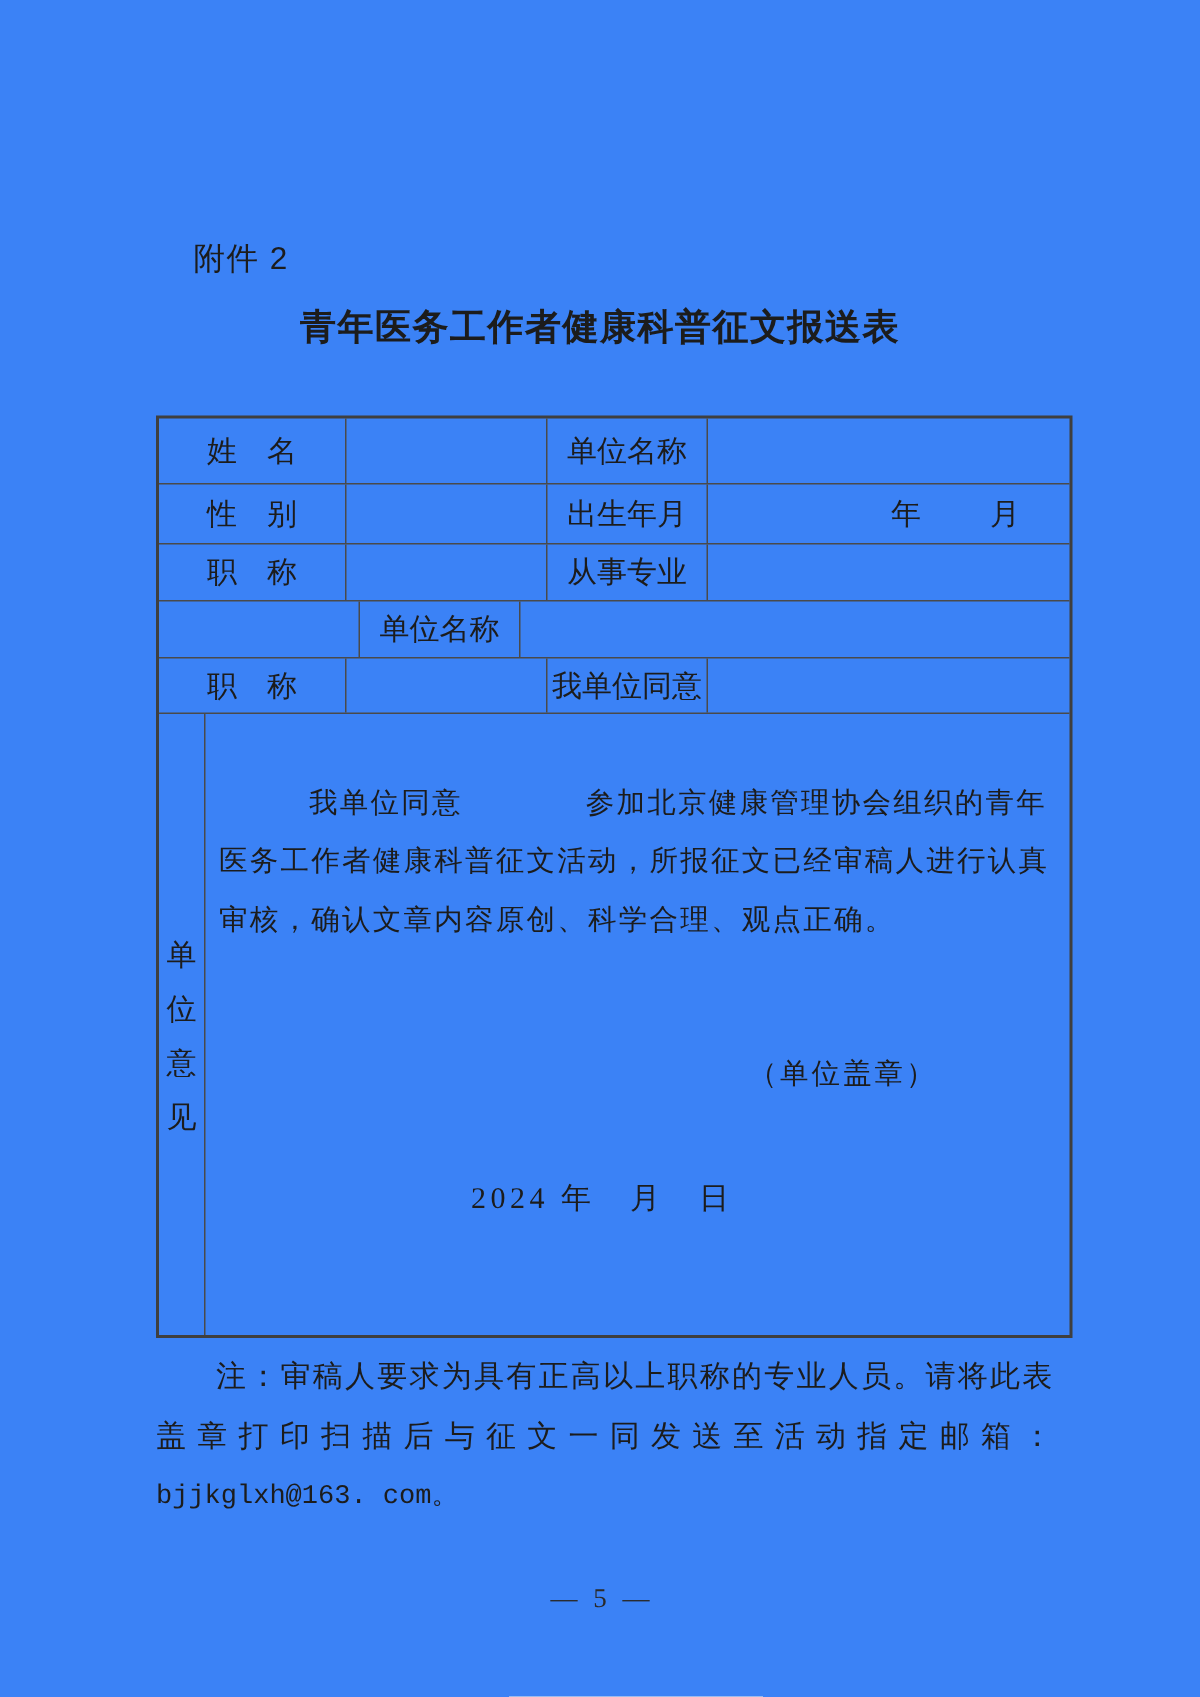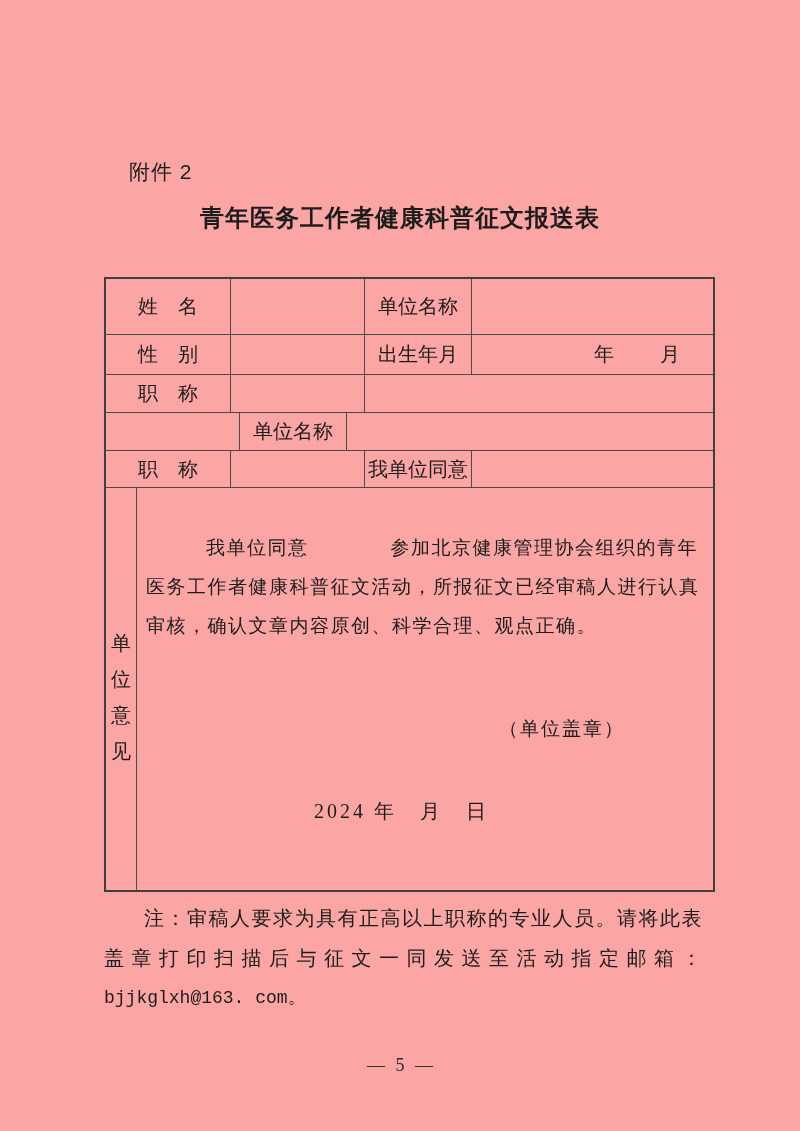--- a/index.html
+++ b/index.html
@@ -1,36 +1,36 @@
 <!DOCTYPE html>
 <html><head>
 <meta charset="utf-8">
 <style>
   html,body { margin:0; padding:0; background:#e8e8e8; }
   .page {
     position:relative; width:800px; height:1131px; margin:0 auto;
-    background:#fca5a5; color:#1c1c1c; overflow:hidden;
+    background:#3b82f6; color:#1c1c1c; overflow:hidden;
     font-family:"Liberation Serif","DejaVu Serif",serif;
   }
   .attachment {
     position:absolute; left:129px; top:158px;
     font-size:21px; font-family:"Liberation Sans","DejaVu Sans",sans-serif;
     letter-spacing:1px;
   }
   .title {
     position:absolute; left:0; right:0; top:202px; text-align:center;
     font-size:24px; font-weight:bold; letter-spacing:1px;
   }
   .ftable {
     position:absolute; left:104px; top:277px; width:611px; height:615px;
     border:2px solid #3f3f3f; box-sizing:border-box;
     display:flex; flex-direction:column;
   }
   .trow { display:flex; border-bottom:1px solid #4a4a4a; box-sizing:border-box; }
-  .trow.r0 { height:56px; } .trow.r1 { height:40px; }
+  .trow.r0 { height:44px; } .trow.r1 { height:40px; }
   .trow.r2 { height:38px; } .trow.r3 { height:38px; } .trow.r4 { height:37px; }
   .trow.big { flex:1; border-bottom:none; }
   .cell {
     box-sizing:border-box; border-right:1px solid #4a4a4a;
     display:flex; align-items:center; justify-content:center;
     font-size:20px; overflow:hidden;
   }
   .cell:last-child { border-right:none; }
   .c1 { width:125px; } .c2 { width:134px; } .c3 { width:107px; } .c4 { flex:1; }
   .val-right { justify-content:flex-end; padding-right:31px; letter-spacing:2px; }
@@ -78,20 +78,21 @@
     <div class="trow r1">
       <div class="cell c1">性　别</div>
       <div class="cell c2"></div>
       <div class="cell c3">出生年月</div>
       <div class="cell c4 val-right">年　　月</div>
     </div>
 
     <div class="trow r2">
       <div class="cell c1">职　称</div>
       <div class="cell c2"></div>
+      <div class="cell c3">从事专业</div>
       <div class="cell c4"></div>
     </div>
 
     <div class="trow r3">
       <div class="cell c2"></div>
       <div class="cell c3">单位名称</div>
       <div class="cell c4"></div>
     </div>
 
     <div class="trow r4">

